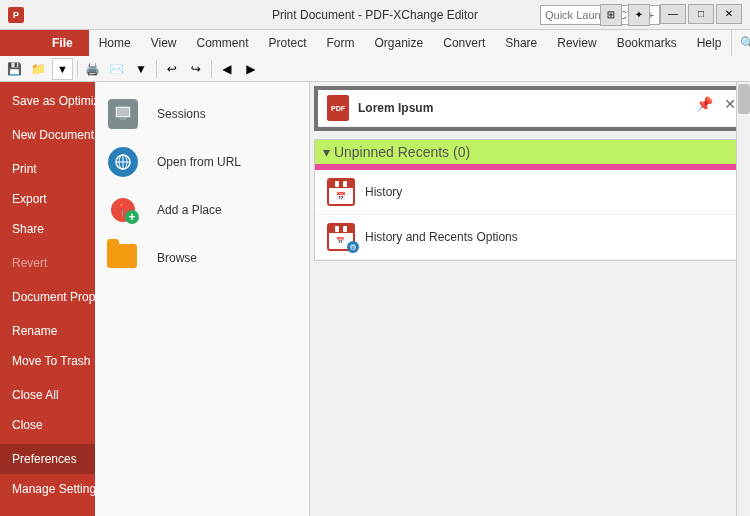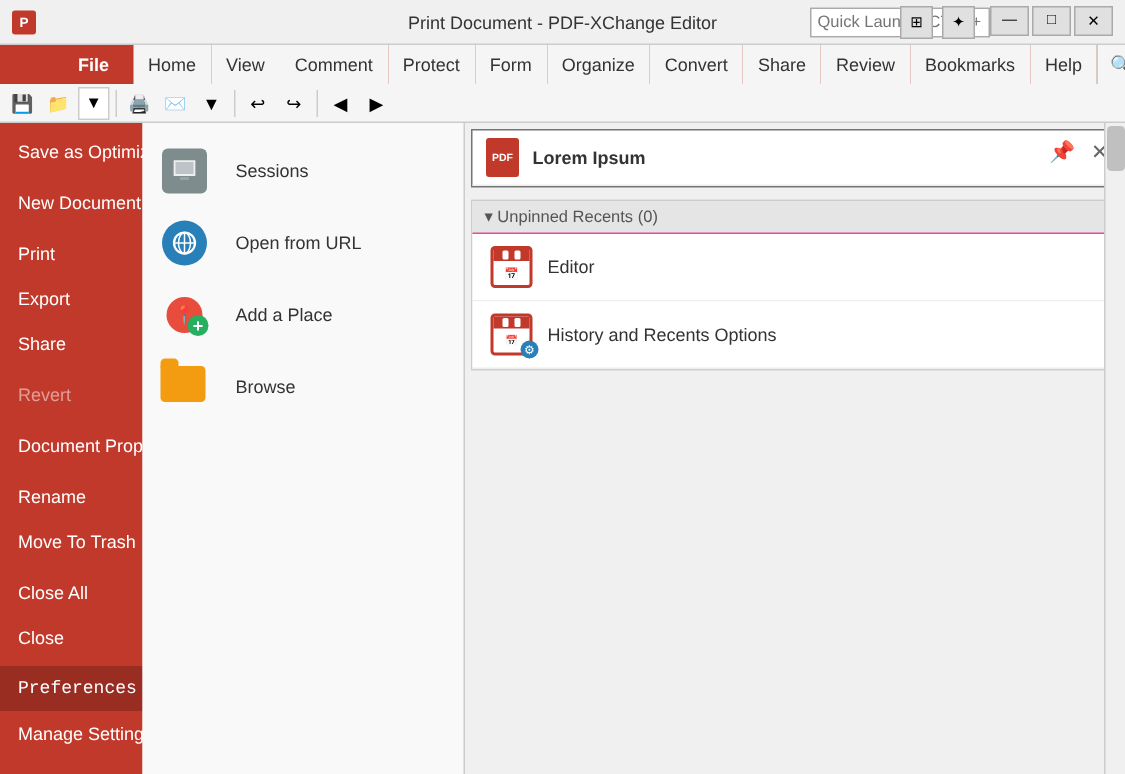--- a/index.html
+++ b/index.html
@@ -152,21 +152,21 @@
       flex-direction: column;
       padding-top: 4px;
     }
     .sidebar-item {
       color: white;
       padding: 8px 12px;
       cursor: pointer;
       font-size: 12px;
       white-space: nowrap;
     }
-    .sidebar-item.active { background: rgba(0,0,0,0.2); font-family: Liberation Mono, monospace; }
+    .sidebar-item.active { background: rgba(0,0,0,0.2); }
     .sidebar-item.disabled { color: rgba(255,255,255,0.5); cursor: default; }
     .sidebar-separator { height: 1px; background: rgba(255,255,255,0.2); margin: 2px 0; }
 
     
     .middle-panel {
       width: 215px;
       background: #f9f9f9;
       border-right: 1px solid #ccc;
       padding: 8px 0;
     }
@@ -192,21 +192,21 @@
     .right-panel {
       flex: 1;
       background: #f0f0f0;
       position: relative;
       padding: 4px;
     }
 
     
     .recent-card {
       background: white;
-      border: 1px solid #737373;
+      border: 4px solid #737373;
       margin-bottom: 8px;
       position: relative;
     }
     .recent-card-header {
       display: flex;
       align-items: center;
       padding: 6px 8px;
       gap: 8px;
       border-bottom: 1px solid #eee;
     }
@@ -238,24 +238,24 @@
       position: absolute;
       right: 6px;
       top: 6px;
       cursor: pointer;
       font-size: 14px;
       color: #666;
     }
 
     .unpinned-header {
       padding: 4px 8px;
-      font-size: 11px;
+      font-size: 14px;
       color: #555;
-      background: #e5e5e5;
-      border-bottom: 1px solid #ec4899;
+      background: #bef264;
+      border-bottom: 6px solid #ec4899;
     }
 
     .history-item {
       display: flex;
       align-items: center;
       padding: 8px 12px;
       gap: 10px;
       cursor: pointer;
       font-size: 12px;
       color: #333;
@@ -566,21 +566,21 @@
           <div class="cal-icon">
             <div class="cal-top">
               <div class="cal-top-ring"></div>
               <div class="cal-top-ring"></div>
             </div>
             <div class="cal-body">
               <div class="cal-date">📅</div>
             </div>
           </div>
         </div>
-        <span>Editor</span>
+        <span>History</span>
       </div>
 
       <div class="history-item">
         <div class="history-icon">
           <div style="position:relative;">
             <div class="cal-icon">
               <div class="cal-top">
                 <div class="cal-top-ring"></div>
                 <div class="cal-top-ring"></div>
               </div>

